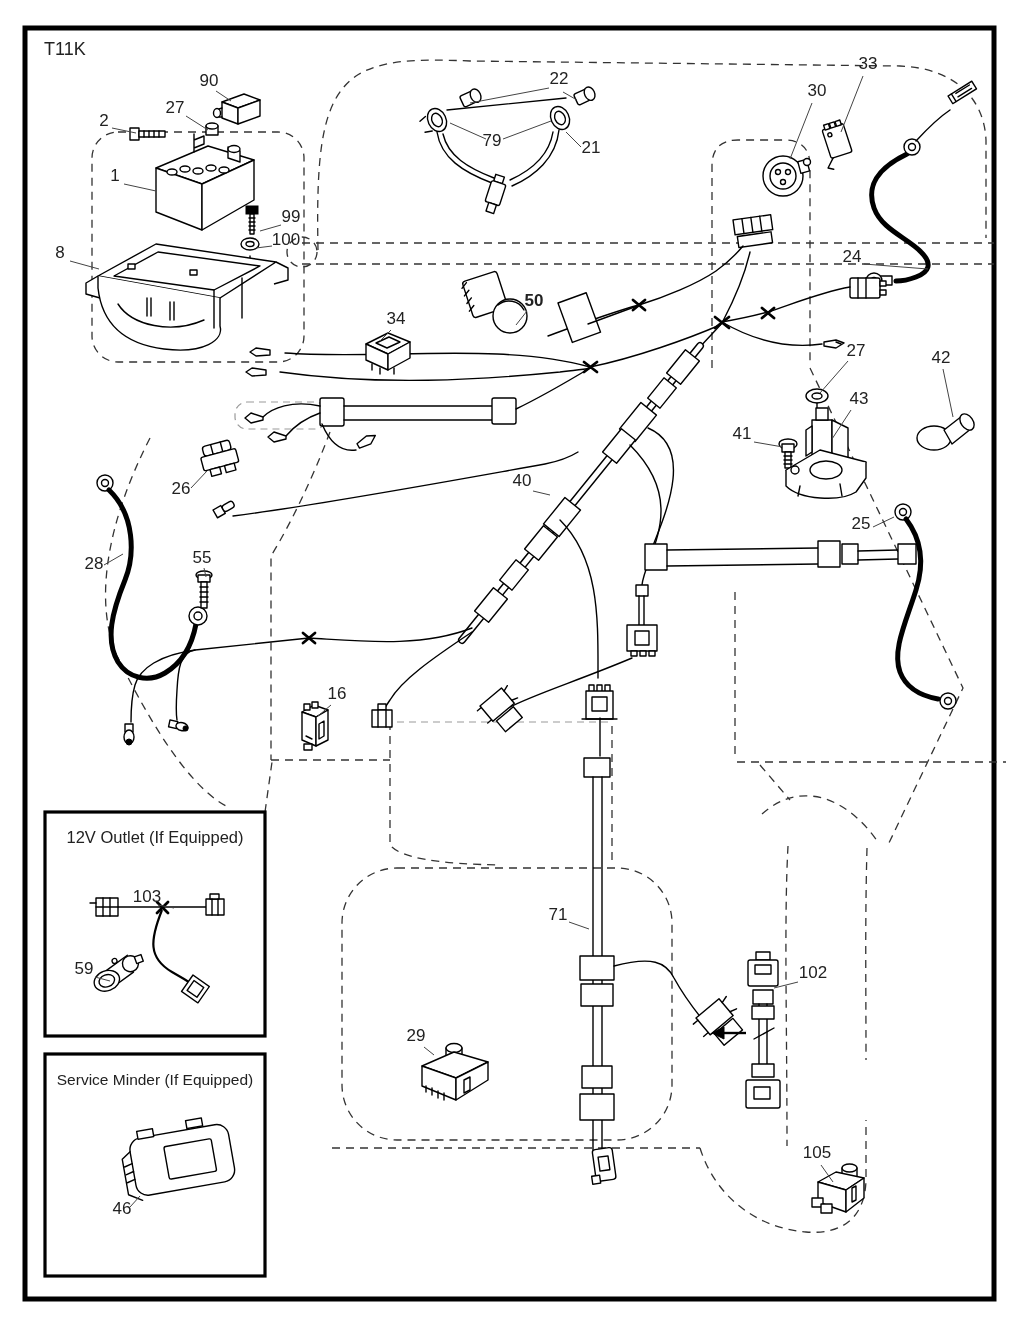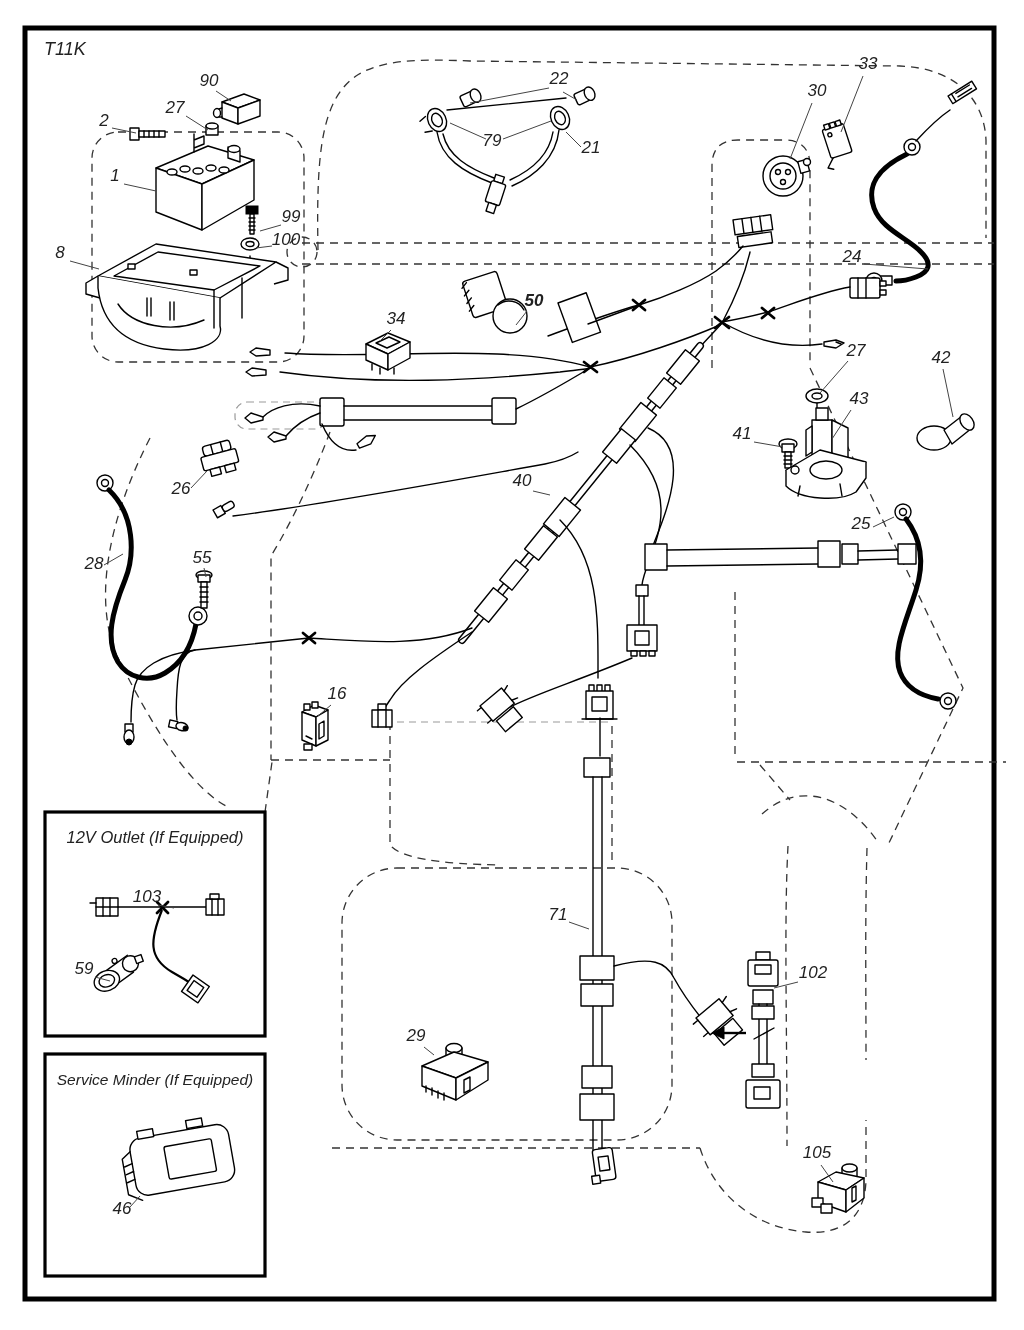--- a/index.html
+++ b/index.html
@@ -1,16 +1,16 @@
 <!DOCTYPE html>
 <html><head>
 <meta charset="utf-8">
 <style>
   html,body{margin:0;padding:0;background:#fff;}
-  #page{position:relative;width:1024px;height:1330px;background:#fff;font-family:"Liberation Sans",sans-serif;font-style:italic;}
+  #page{position:relative;width:1024px;height:1330px;background:#fff;font-family:"Liberation Sans",sans-serif;}
   svg{position:absolute;left:0;top:0;}
   .ln{fill:none;stroke:#000;stroke-width:1.4;stroke-linecap:round;stroke-linejoin:round;}
   .fw{fill:#fff;stroke:#000;stroke-width:1.4;stroke-linejoin:round;}
   .fd{fill:#000;stroke:#000;stroke-width:1;}
   .thick{fill:none;stroke:#000;stroke-width:5;stroke-linecap:round;}
   .loom{fill:none;stroke:#000;stroke-width:8;stroke-linecap:round;}
   .loomin{fill:none;stroke:#fff;stroke-width:5;stroke-linecap:round;}
   .dash{fill:none;stroke:#333;stroke-width:1.3;stroke-dasharray:8 6;}
   .dashlt{fill:none;stroke:#9a9a9a;stroke-width:1.2;stroke-dasharray:7 5;}
   .xm{fill:none;stroke:#000;stroke-width:2.8;stroke-linecap:round;}

